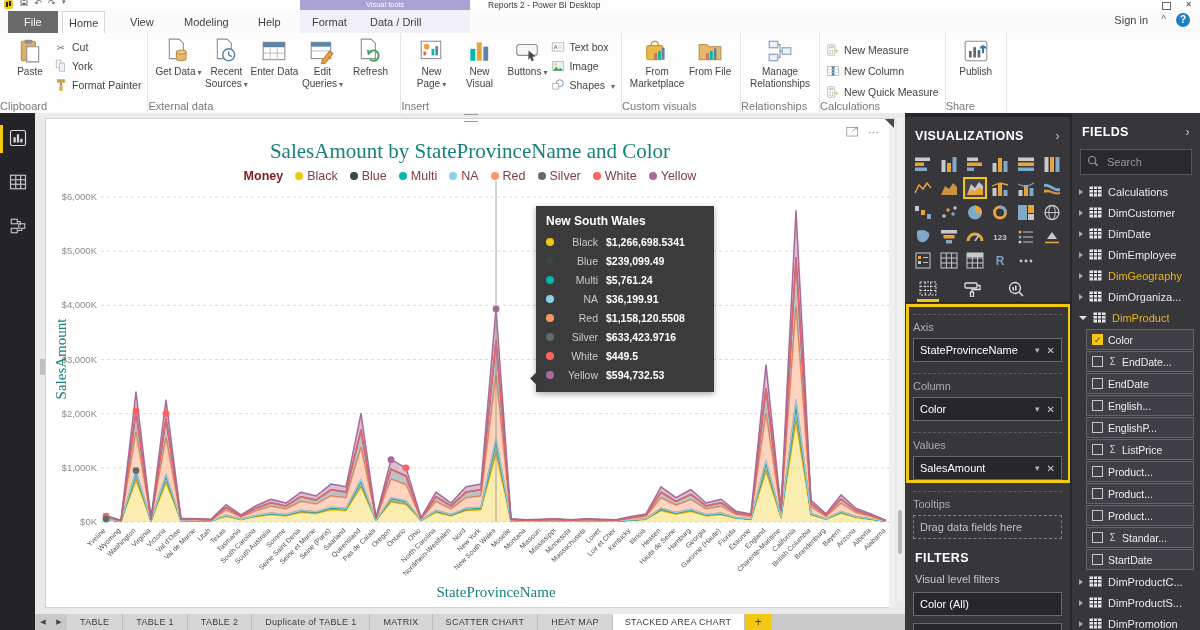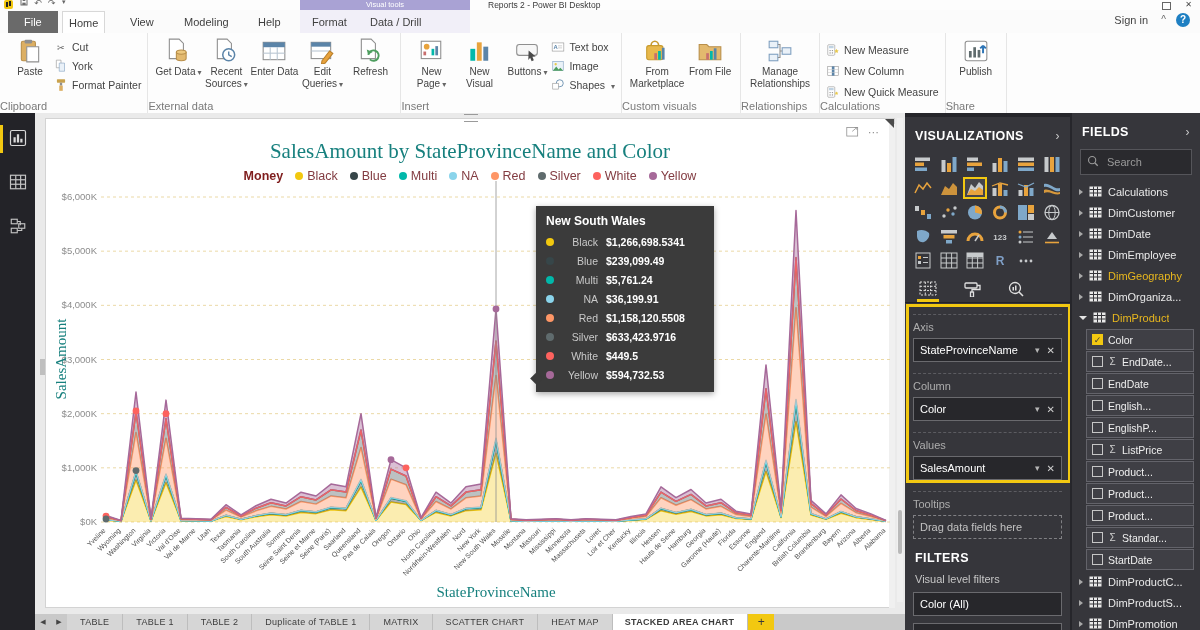--- a/index.html
+++ b/index.html
@@ -77,21 +77,21 @@
   #hscroll{position:absolute;left:10px;top:495px;width:850px;height:6px;background:#F0F0F0;}
   #hthumb{position:absolute;left:700px;top:1px;width:88px;height:4px;background:#B9B9B9;border-radius:2px;}
   #vscroll{position:absolute;left:862px;top:5px;width:6px;height:484px;background:#F0F0F0;}
   #vthumb{position:absolute;left:1px;top:392px;width:4px;height:44px;background:#B9B9B9;border-radius:2px;}
   
   #pagesbar{position:absolute;left:35px;top:614px;width:870px;height:16px;background:#C9C9C9;
     display:flex;align-items:stretch;font-size:9px;color:#3C3C3C;overflow:hidden;}
   .parrow{width:16px;display:flex;align-items:center;justify-content:center;font-size:7px;color:#444;cursor:pointer;}
   .ptab{padding:0 13px;display:flex;align-items:center;background:#D6D6D6;border-right:1px solid #BDBDBD;
     letter-spacing:.3px;white-space:nowrap;cursor:pointer;}
-  .ptab.active{background:#FFF;font-weight:bold;padding-left:12px;}
+  .ptab.active{background:#FFF;font-weight:normal;padding-left:12px;}
   #addPage{width:26px;background:#F2C811;display:flex;align-items:center;justify-content:center;
     font-size:12px;color:#3A3A3A;cursor:pointer;}
   
   #panels{position:absolute;left:905px;top:113px;width:295px;height:517px;background:#26262B;}
   #vizcol{position:absolute;left:0;top:4px;width:165px;height:611px;background:#36363B;overflow:hidden;}
   #fieldscol{position:absolute;left:167px;top:0;width:128px;height:517px;background:#36363B;overflow:hidden;}
   .phead{display:flex;justify-content:space-between;align-items:center;padding:12px 10px 8px 10px;
     color:#FFF;font-size:12.5px;font-weight:bold;letter-spacing:.4px;}
   .phead .chev{color:#C9C9C9;font-size:12px;font-weight:normal;cursor:pointer;}
   #vizgrid{display:grid;grid-template-columns:repeat(6,1fr);gap:2px;padding:2px 6px 6px 6px;}

